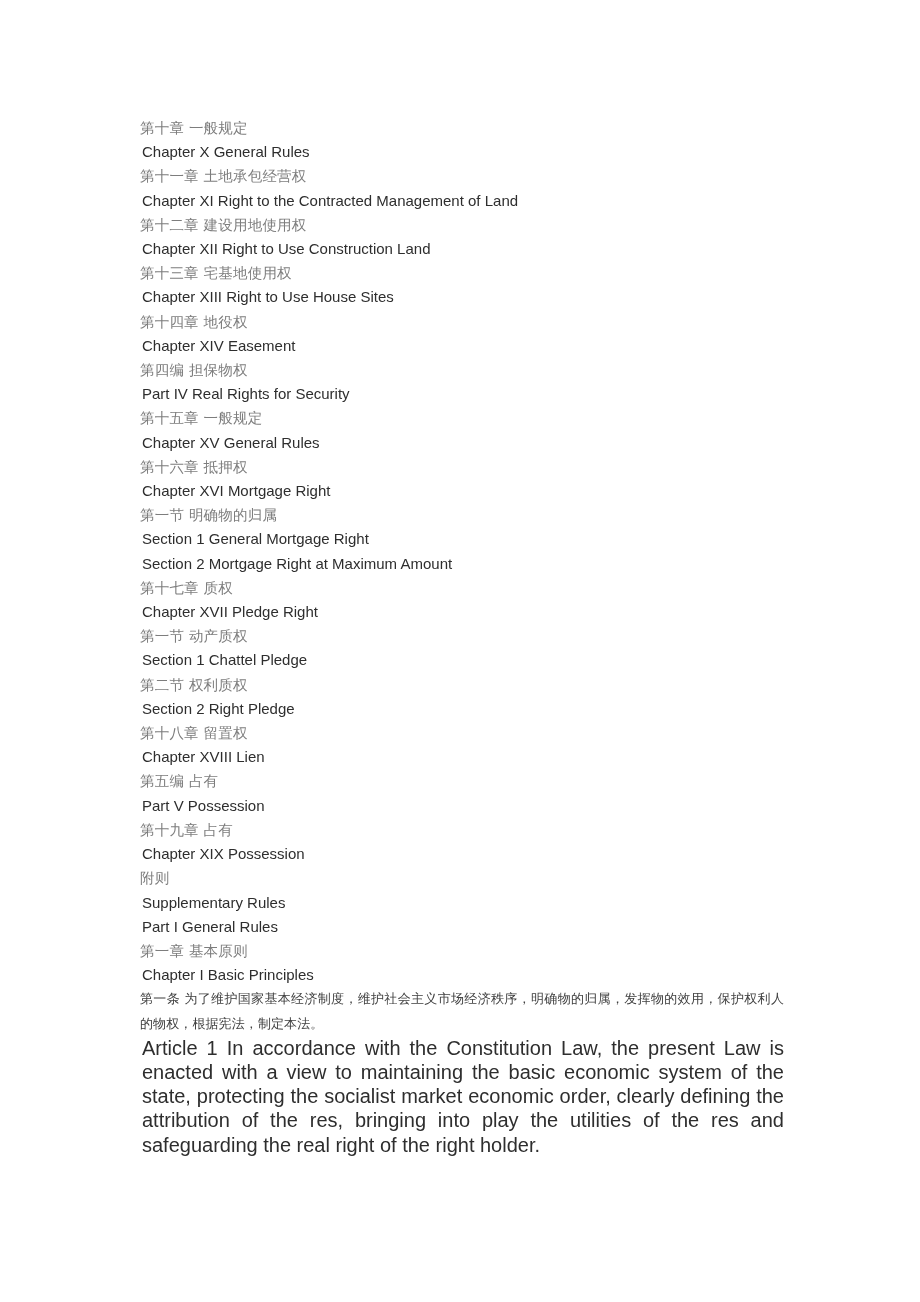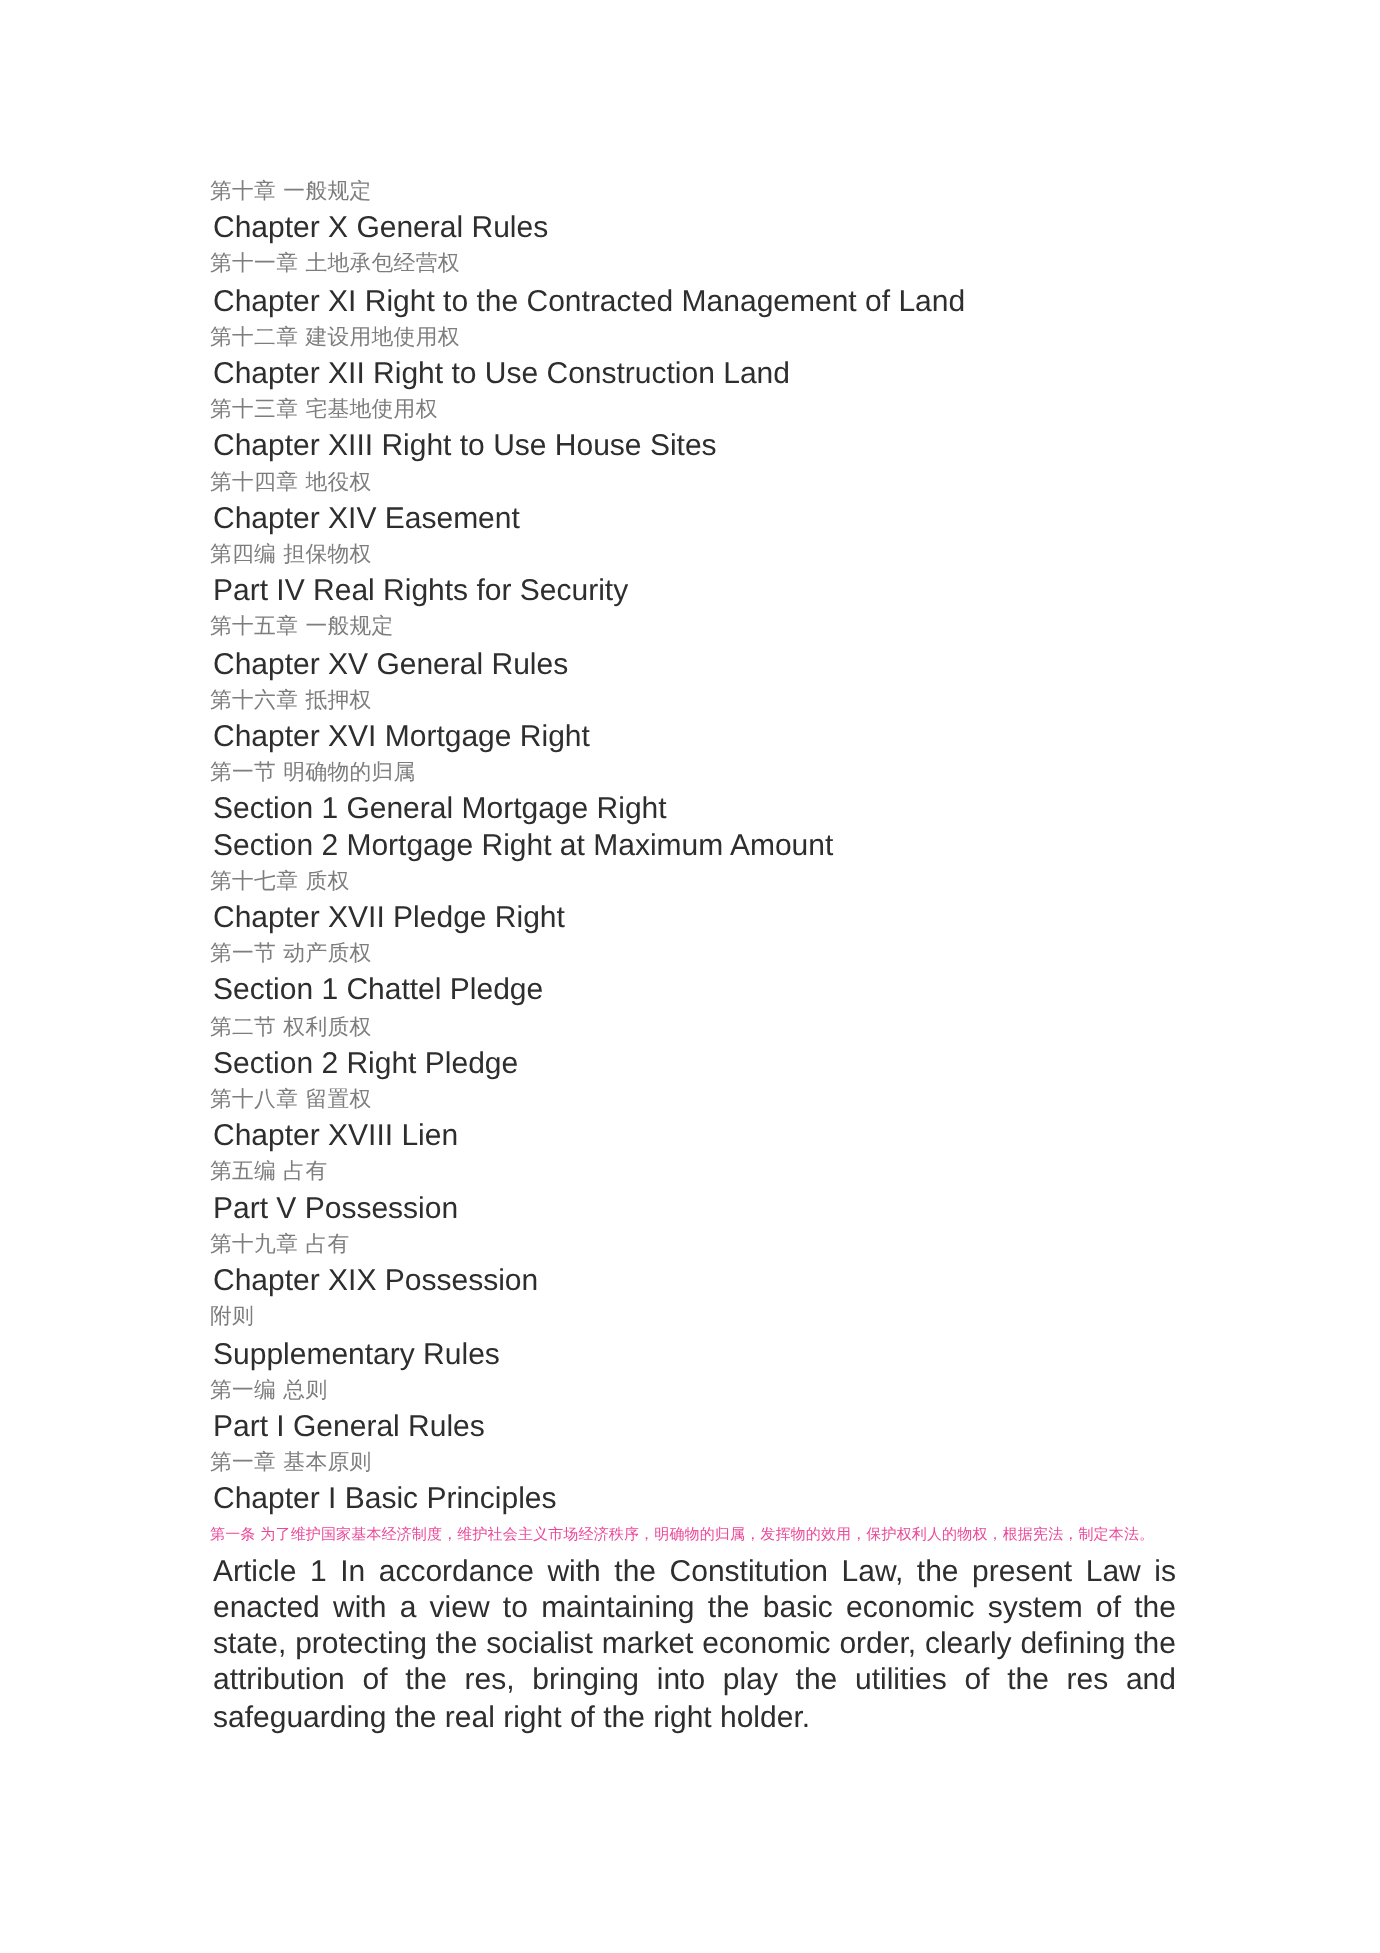--- a/index.html
+++ b/index.html
@@ -35,35 +35,35 @@
   }
   .toc-line.zh {
     color: #7d7d7d;
     font-size: 14.5px;
     font-family: "DejaVu Sans", "Liberation Sans", sans-serif;
     letter-spacing: 0.2px;
     padding-left: 1px;
   }
   .toc-line.en {
     color: #2e2e2e;
-    font-size: 20px;
+    font-size: 15px;
     font-family: "Liberation Sans", "DejaVu Sans", sans-serif;
     padding-left: 3px;
   }
   
   .para {
     margin: 0;
     padding: 0;
     line-height: 24.2px;
     text-align: justify;
     text-justify: inter-word;
   }
   .para.zh {
-    color: #ec4899;
-    font-size: 10px;
+    color: #404040;
+    font-size: 13px;
     font-family: "DejaVu Sans", "Liberation Sans", sans-serif;
     padding-left: 1px;
     letter-spacing: 0.1px;
   }
   .para.en {
     color: #2e2e2e;
     font-size: 20px;
     font-family: "Liberation Sans", "DejaVu Sans", sans-serif;
     padding-left: 3px;
   }
@@ -102,21 +102,20 @@
         <div class="toc-line zh">第二节  权利质权</div>
         <div class="toc-line en">Section 2 Right Pledge</div>
         <div class="toc-line zh">第十八章  留置权</div>
         <div class="toc-line en">Chapter XVIII Lien</div>
         <div class="toc-line zh">第五编  占有</div>
         <div class="toc-line en">Part V Possession</div>
         <div class="toc-line zh">第十九章  占有</div>
         <div class="toc-line en">Chapter XIX Possession</div>
         <div class="toc-line zh">附则</div>
         <div class="toc-line en">Supplementary Rules</div>
-        <div class="toc-line zh">第一编  总则</div>
         <div class="toc-line en">Part I General Rules</div>
         <div class="toc-line zh">第一章  基本原则</div>
         <div class="toc-line en">Chapter I Basic Principles</div>
       </div>
 
     <p class="para zh"> 第一条  为了维护国家基本经济制度，维护社会主义市场经济秩序，明确物的归属，发挥物的效用，保护权利人的物权，根据宪法，制定本法。</p>
 
     <p class="para en"> Article 1 In accordance with the Constitution Law, the present Law is enacted with a view to maintaining the basic economic system of the state, protecting the socialist market economic order, clearly defining the attribution of the res, bringing into play the utilities of the res and safeguarding the real right of the right holder.</p>
 
   </div>

